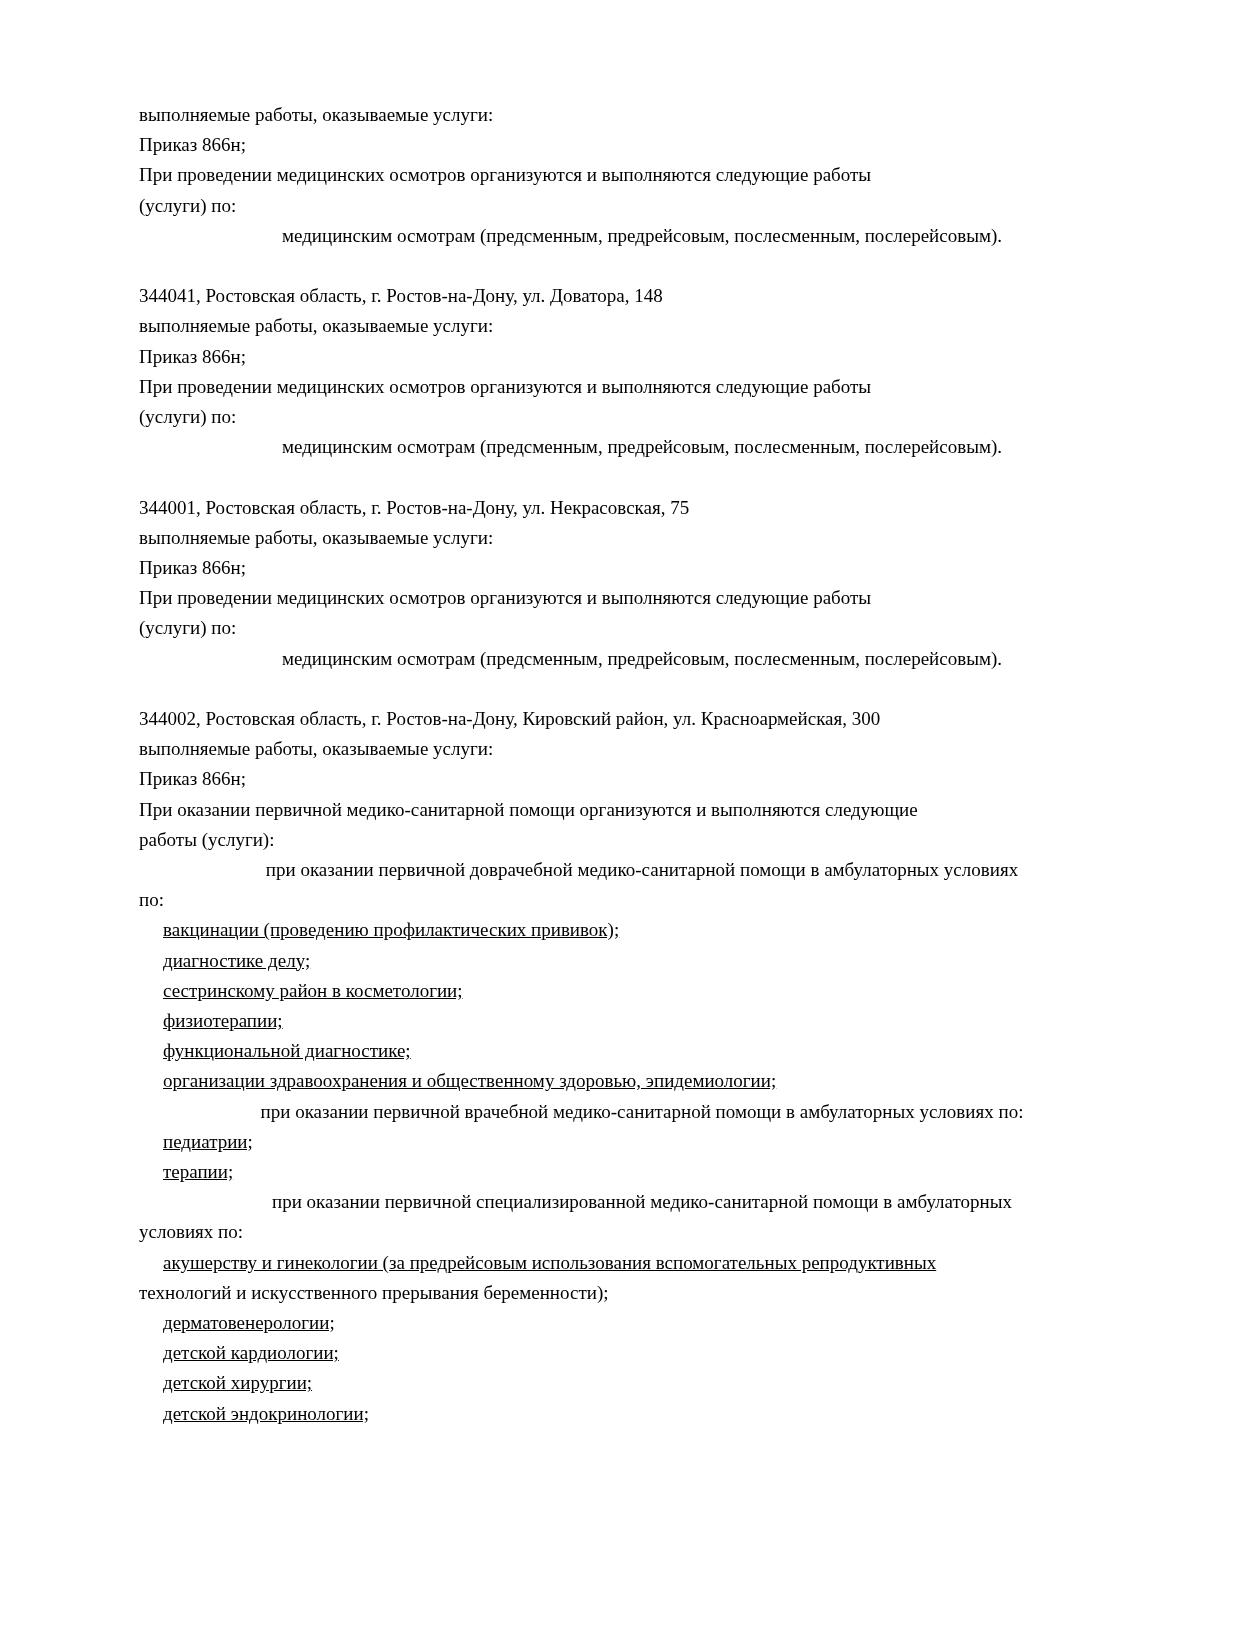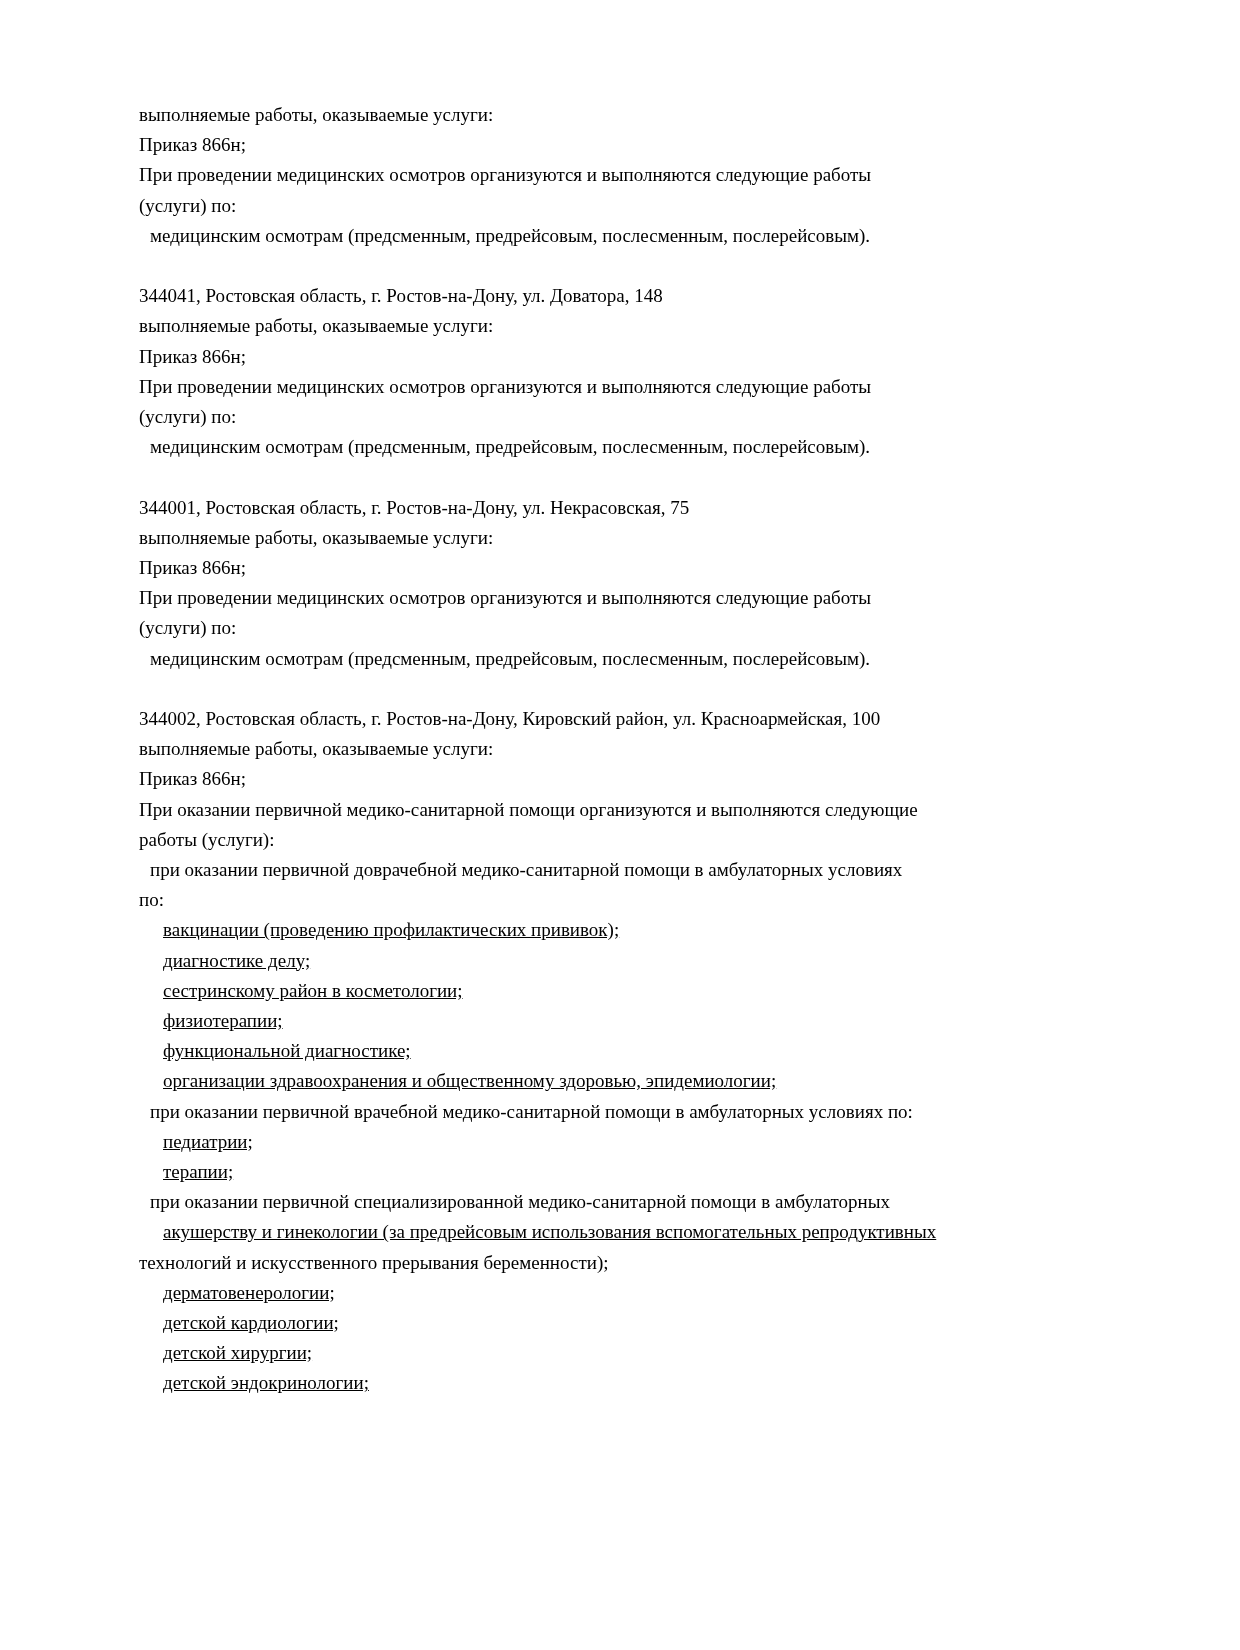--- a/index.html
+++ b/index.html
@@ -27,21 +27,21 @@
     font-family: "Liberation Serif", "DejaVu Serif", serif;
     font-size: 19px;
     line-height: 30.2px;
     font-weight: 400;
   }
   .line {
     white-space: pre;
     min-height: 30.2px;
   }
   .ind-0 { padding-left: 0; }
-  .ind-1 { padding-left: 11px; }
+  .ind-1 { padding-left: 11px; text-align: center; }
   .ind-2 { padding-left: 24px; text-decoration: underline; }
 </style>
 </head>
 <body>
 
 <div class="page">
   <div class="doc-text">
       <div class="line ind-0">выполняемые работы, оказываемые услуги:</div>
       <div class="line ind-0">Приказ 866н;</div>
       <div class="line ind-0">При проведении медицинских осмотров организуются и выполняются следующие работы</div>
@@ -55,37 +55,38 @@
       <div class="line ind-0">(услуги) по:</div>
       <div class="line ind-1">медицинским осмотрам (предсменным, предрейсовым, послесменным, послерейсовым).</div>
       <div class="line ind-0"></div>
       <div class="line ind-0">344001, Ростовская область, г. Ростов-на-Дону, ул. Некрасовская, 75</div>
       <div class="line ind-0">выполняемые работы, оказываемые услуги:</div>
       <div class="line ind-0">Приказ 866н;</div>
       <div class="line ind-0">При проведении медицинских осмотров организуются и выполняются следующие работы</div>
       <div class="line ind-0">(услуги) по:</div>
       <div class="line ind-1">медицинским осмотрам (предсменным, предрейсовым, послесменным, послерейсовым).</div>
       <div class="line ind-0"></div>
-      <div class="line ind-0">344002, Ростовская область, г. Ростов-на-Дону, Кировский район, ул. Красноармейская, 100</div>
+      <div class="line ind-0">344002, Ростовская область, г. Ростов-на-Дону, Кировский район, ул. Красноармейская, 300</div>
       <div class="line ind-0">выполняемые работы, оказываемые услуги:</div>
       <div class="line ind-0">Приказ 866н;</div>
       <div class="line ind-0">При оказании первичной медико-санитарной помощи организуются и выполняются следующие</div>
       <div class="line ind-0">работы (услуги):</div>
       <div class="line ind-1">при оказании первичной доврачебной медико-санитарной помощи в амбулаторных условиях</div>
       <div class="line ind-0">по:</div>
       <div class="line ind-2">вакцинации (проведению профилактических прививок);</div>
       <div class="line ind-2">диагностике делу;</div>
       <div class="line ind-2">сестринскому район в косметологии;</div>
       <div class="line ind-2">физиотерапии;</div>
       <div class="line ind-2">функциональной диагностике;</div>
       <div class="line ind-2">организации здравоохранения и общественному здоровью, эпидемиологии;</div>
       <div class="line ind-1">при оказании первичной врачебной медико-санитарной помощи в амбулаторных условиях по:</div>
       <div class="line ind-2">педиатрии;</div>
       <div class="line ind-2">терапии;</div>
       <div class="line ind-1">при оказании первичной специализированной медико-санитарной помощи в амбулаторных</div>
+      <div class="line ind-0">условиях по:</div>
       <div class="line ind-2">акушерству и гинекологии (за предрейсовым использования вспомогательных репродуктивных</div>
       <div class="line ind-0">технологий и искусственного прерывания беременности);</div>
       <div class="line ind-2">дерматовенерологии;</div>
       <div class="line ind-2">детской кардиологии;</div>
       <div class="line ind-2">детской хирургии;</div>
       <div class="line ind-2">детской эндокринологии;</div>
     </div>
 </div>
 
 </body></html>

